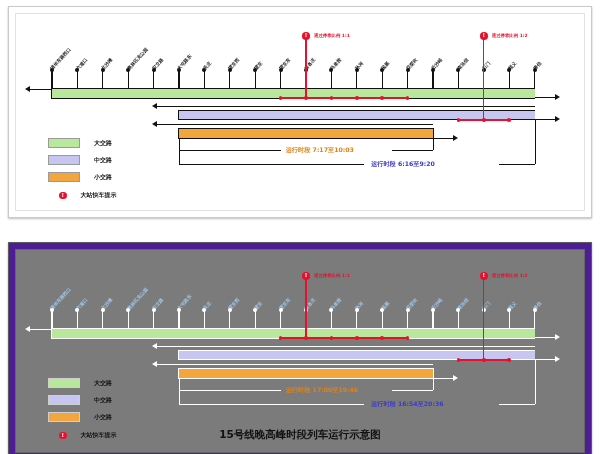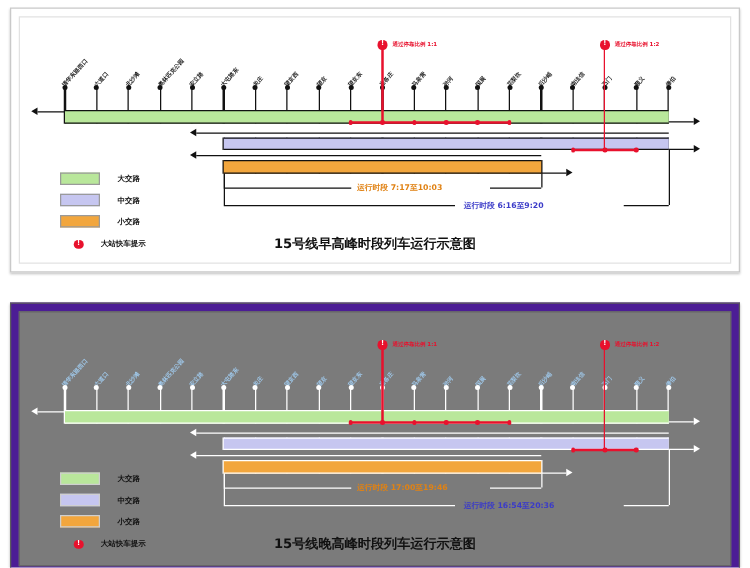--- a/index.html
+++ b/index.html
@@ -244,21 +244,20 @@
           </div>
           <div class="lg-row" style="left:32px;top:158px;">
             <div class="lg-swatch" style="background:#f2a63d;"></div>
             <div class="lg-text">小交路</div>
           </div>
           <div class="lg-row" style="left:32px;top:177px;">
             <div class="lg-badge">!</div>
             <div class="lg-text">大站快车提示</div>
           </div>
         </div>
-      <div class="title" id="title-0" style="left:0;right:0;bottom:8px;text-align:center;">15号线早高峰时段列车运行示意图</div>
     </div>
   </div>
 
   <div class="panel panel-dark">
     <div class="inner dark">
       <div class="diagram" id="diag-1">
           <div class="stn-label" style="left:37.4px;top:56px;">清华东路西口</div>
           <div class="stem" style="left:35.4px;top:60px;height:29px;"></div>
           <div class="dot" style="left:33.9px;top:58px;"></div>
           <div class="stn-label" style="left:62.8px;top:56px;">六道口</div>

